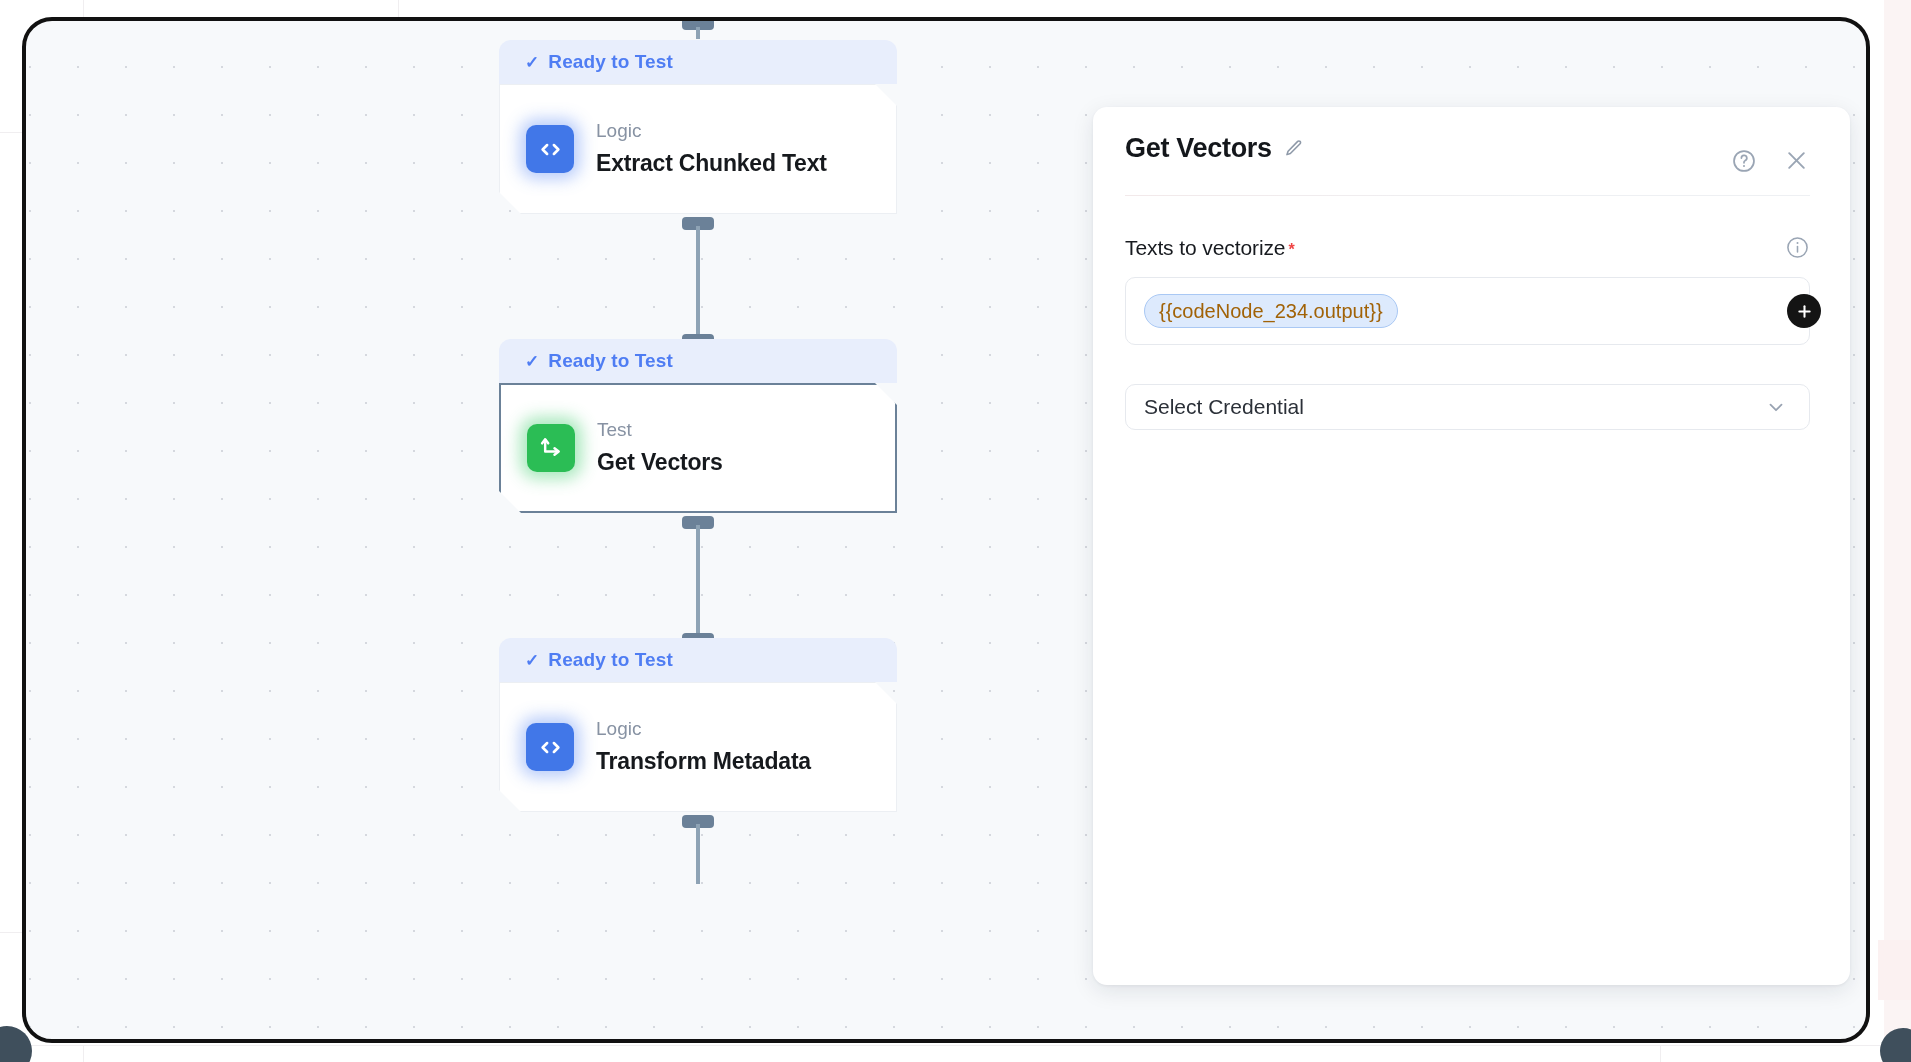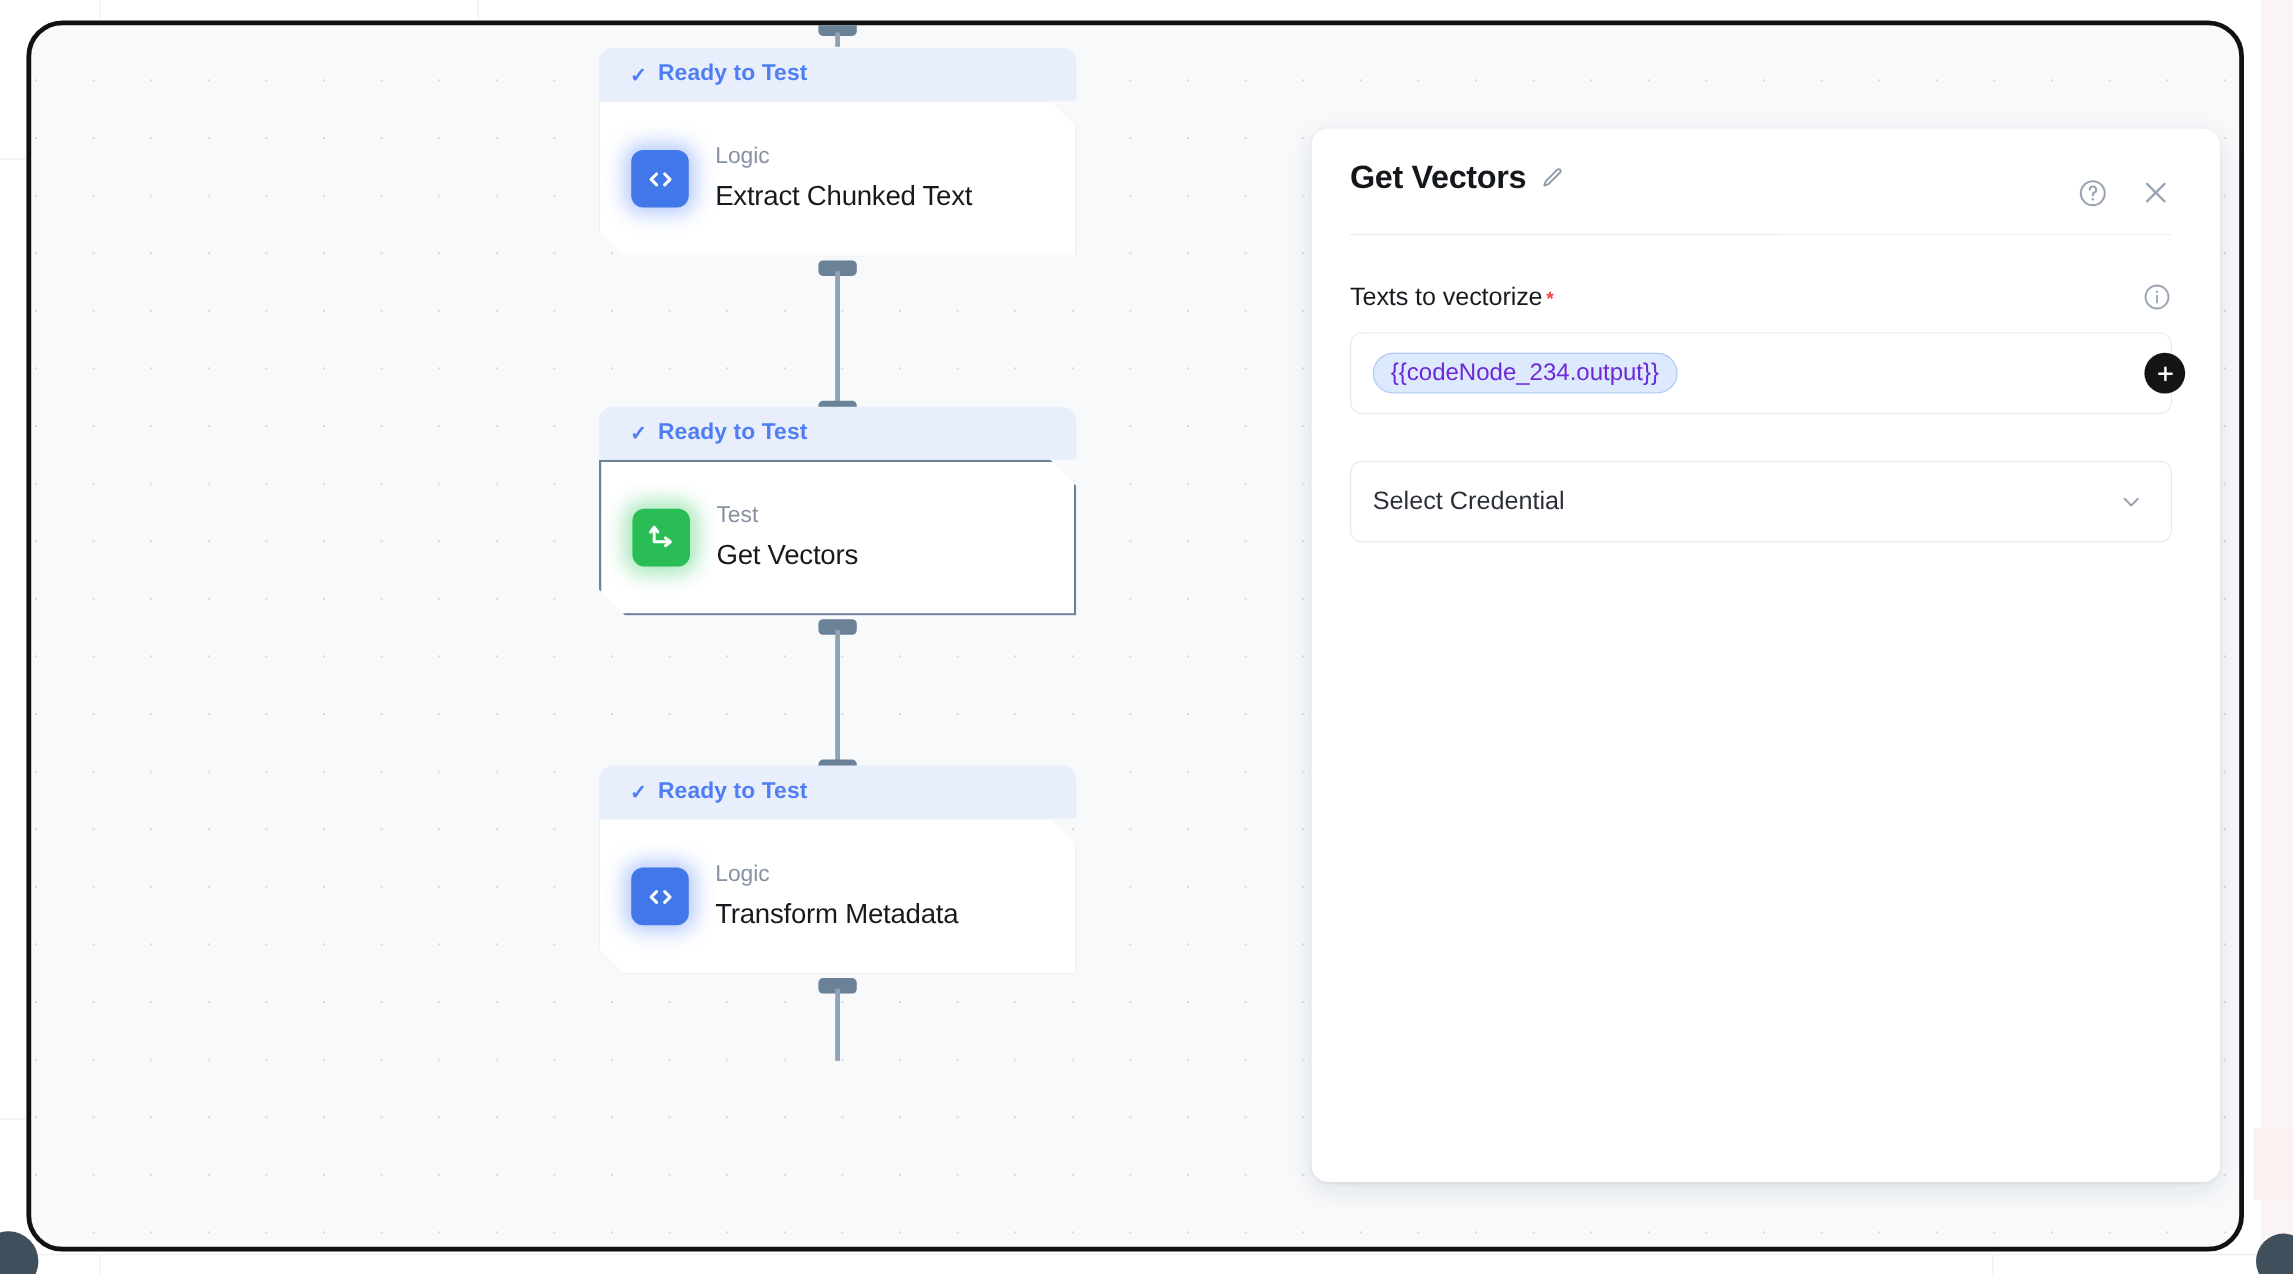--- a/index.html
+++ b/index.html
@@ -74,21 +74,21 @@
     display:flex; align-items:center; justify-content:center;
     flex:0 0 auto;
     margin-right:22px;
   }
   .node-icon svg { display:block; }
   .node-icon.logic { background:#4177e8; box-shadow:0 0 16px 6px rgba(86,133,242,.42); }
   .node-icon.data  { background:#2bbd55; box-shadow:0 0 16px 7px rgba(65,205,108,.45); }
 
   .node-text { display:flex; flex-direction:column; gap:6px; }
   .node-kind  { font-size:19px; color:#8792a3; line-height:1.2; }
-  .node-title { font-size:23px; color:#16191d; font-weight:400; line-height:1.25; letter-spacing:-.2px; }
+  .node-title { font-size:23px; color:#16191d; font-weight:700; line-height:1.25; letter-spacing:-.2px; }
 
   
   .handle {
     position:absolute;
     width:32px; height:13px;
     background:#6b8198;
     border-radius:4px;
     transform:translateX(-50%);
   }
   .edge {
@@ -147,42 +147,42 @@
     min-height:68px;
     border:1px solid #e6e9ee;
     border-radius:10px;
     background:#fff;
     display:flex; align-items:center;
     padding:0 18px;
   }
   .chip {
     background:#ddeafd;
     border:1px solid #a9c8f4;
-    color:#6d28d9;
+    color:#a16207;
     border-radius:999px;
     padding:5px 14px;
     font-size:20px;
     line-height:1.1;
     white-space:nowrap;
   }
   .add-btn {
     position:absolute;
     right:-12px; top:50%;
     transform:translateY(-50%);
     width:34px; height:34px;
     border-radius:50%;
     background:#141414;
     color:#fff;
     display:flex; align-items:center; justify-content:center;
     cursor:pointer;
   }
 
   .select-box {
     margin-top:17px;
-    height:68px;
+    height:46px;
     border:1px solid #e6e9ee;
     border-radius:10px;
     background:#fff;
     display:flex; align-items:center; justify-content:space-between;
     padding:0 22px 0 18px;
     cursor:pointer;
   }
   .select-value { font-size:21px; color:#2b3038; }
   .chev { color:#98a2b1; display:flex; }
 </style>

